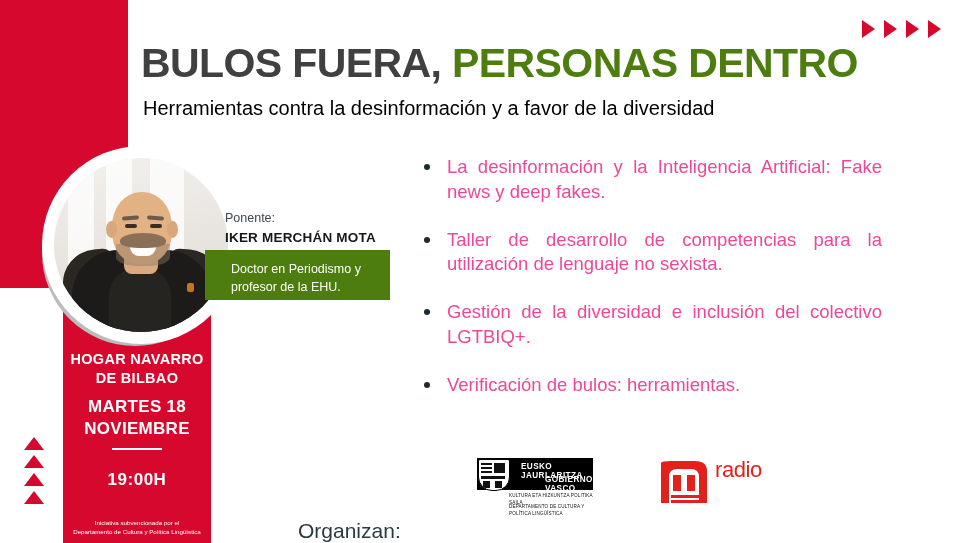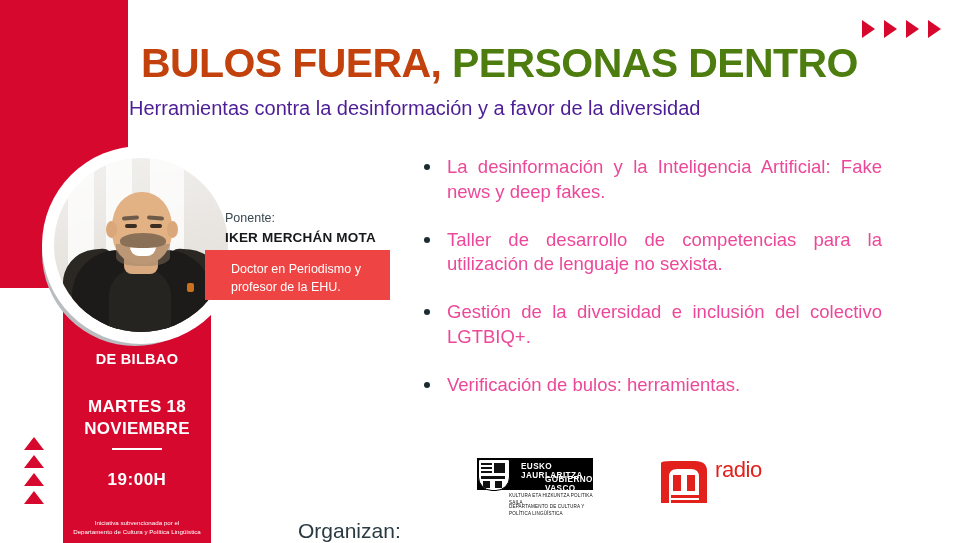--- a/index.html
+++ b/index.html
@@ -48,25 +48,25 @@
     border-right:10px solid transparent;
     border-bottom:13px solid #D6082E;
   }
 
   
   .headline{
     position:absolute;left:141px;top:42px;width:800px;
     font-size:41px;font-weight:bold;letter-spacing:-0.6px;
     line-height:1.05;white-space:nowrap;
   }
-  .h-dark{color:#c2410c;margin-top:12px;}
+  .h-dark{color:#404040;margin-top:12px;}
   .h-slate{color:#4d7c0f;}
   .subhead{
-    position:absolute;left:129px;top:97px;width:800px;
-    font-size:20px;color:#4c1d95;font-weight:400;white-space:nowrap;
+    position:absolute;left:143px;top:97px;width:800px;
+    font-size:20px;color:#000000;font-weight:400;white-space:nowrap;
   }
 
   
   .photo-shadow{
     position:absolute;left:42px;top:160px;
     width:186px;height:186px;border-radius:50%;
     background:#b9bdc0;
   }
   .photo-ring{
     position:absolute;left:48px;top:152px;
@@ -138,21 +138,21 @@
 
   
   .ponente-label{
     position:absolute;left:225px;top:211px;font-size:12.5px;color:#3A4850;font-weight:400;
   }
   .ponente-name{
     position:absolute;left:225px;top:230px;font-size:13.5px;color:#16181A;font-weight:bold;letter-spacing:.2px;
   }
   .speaker-red{
     position:absolute;left:205px;top:250px;width:185px;height:50px;
-    background:#ef4444;
+    background:#4d7c0f;
   }
   .speaker-red span{
     position:absolute;left:26px;top:11px;width:150px;
     font-size:12.5px;line-height:1.42;color:#ffffff;
   }
 
   
   .venue{
     position:absolute;left:63px;top:350px;width:148px;
     text-align:center;color:#ffffff;font-weight:bold;
@@ -300,20 +300,21 @@
     </div>
   </div>
 
   <div class="ponente-label">Ponente:</div>
   <div class="ponente-name">IKER MERCHÁN MOTA</div>
   <div class="speaker-red">
     <span>Doctor en Periodismo y profesor de la EHU.</span>
   </div>
 
   <div class="venue">
+    <div>HOGAR NAVARRO</div>
     <div>DE BILBAO</div>
   </div>
   <div class="date">
     <div>MARTES 18</div>
     <div>NOVIEMBRE</div>
   </div>
   <div class="divider"></div>
   <div class="time">19:00H</div>
   <div class="fineprint">
     <div>Iniciativa subvencionada por el</div>

